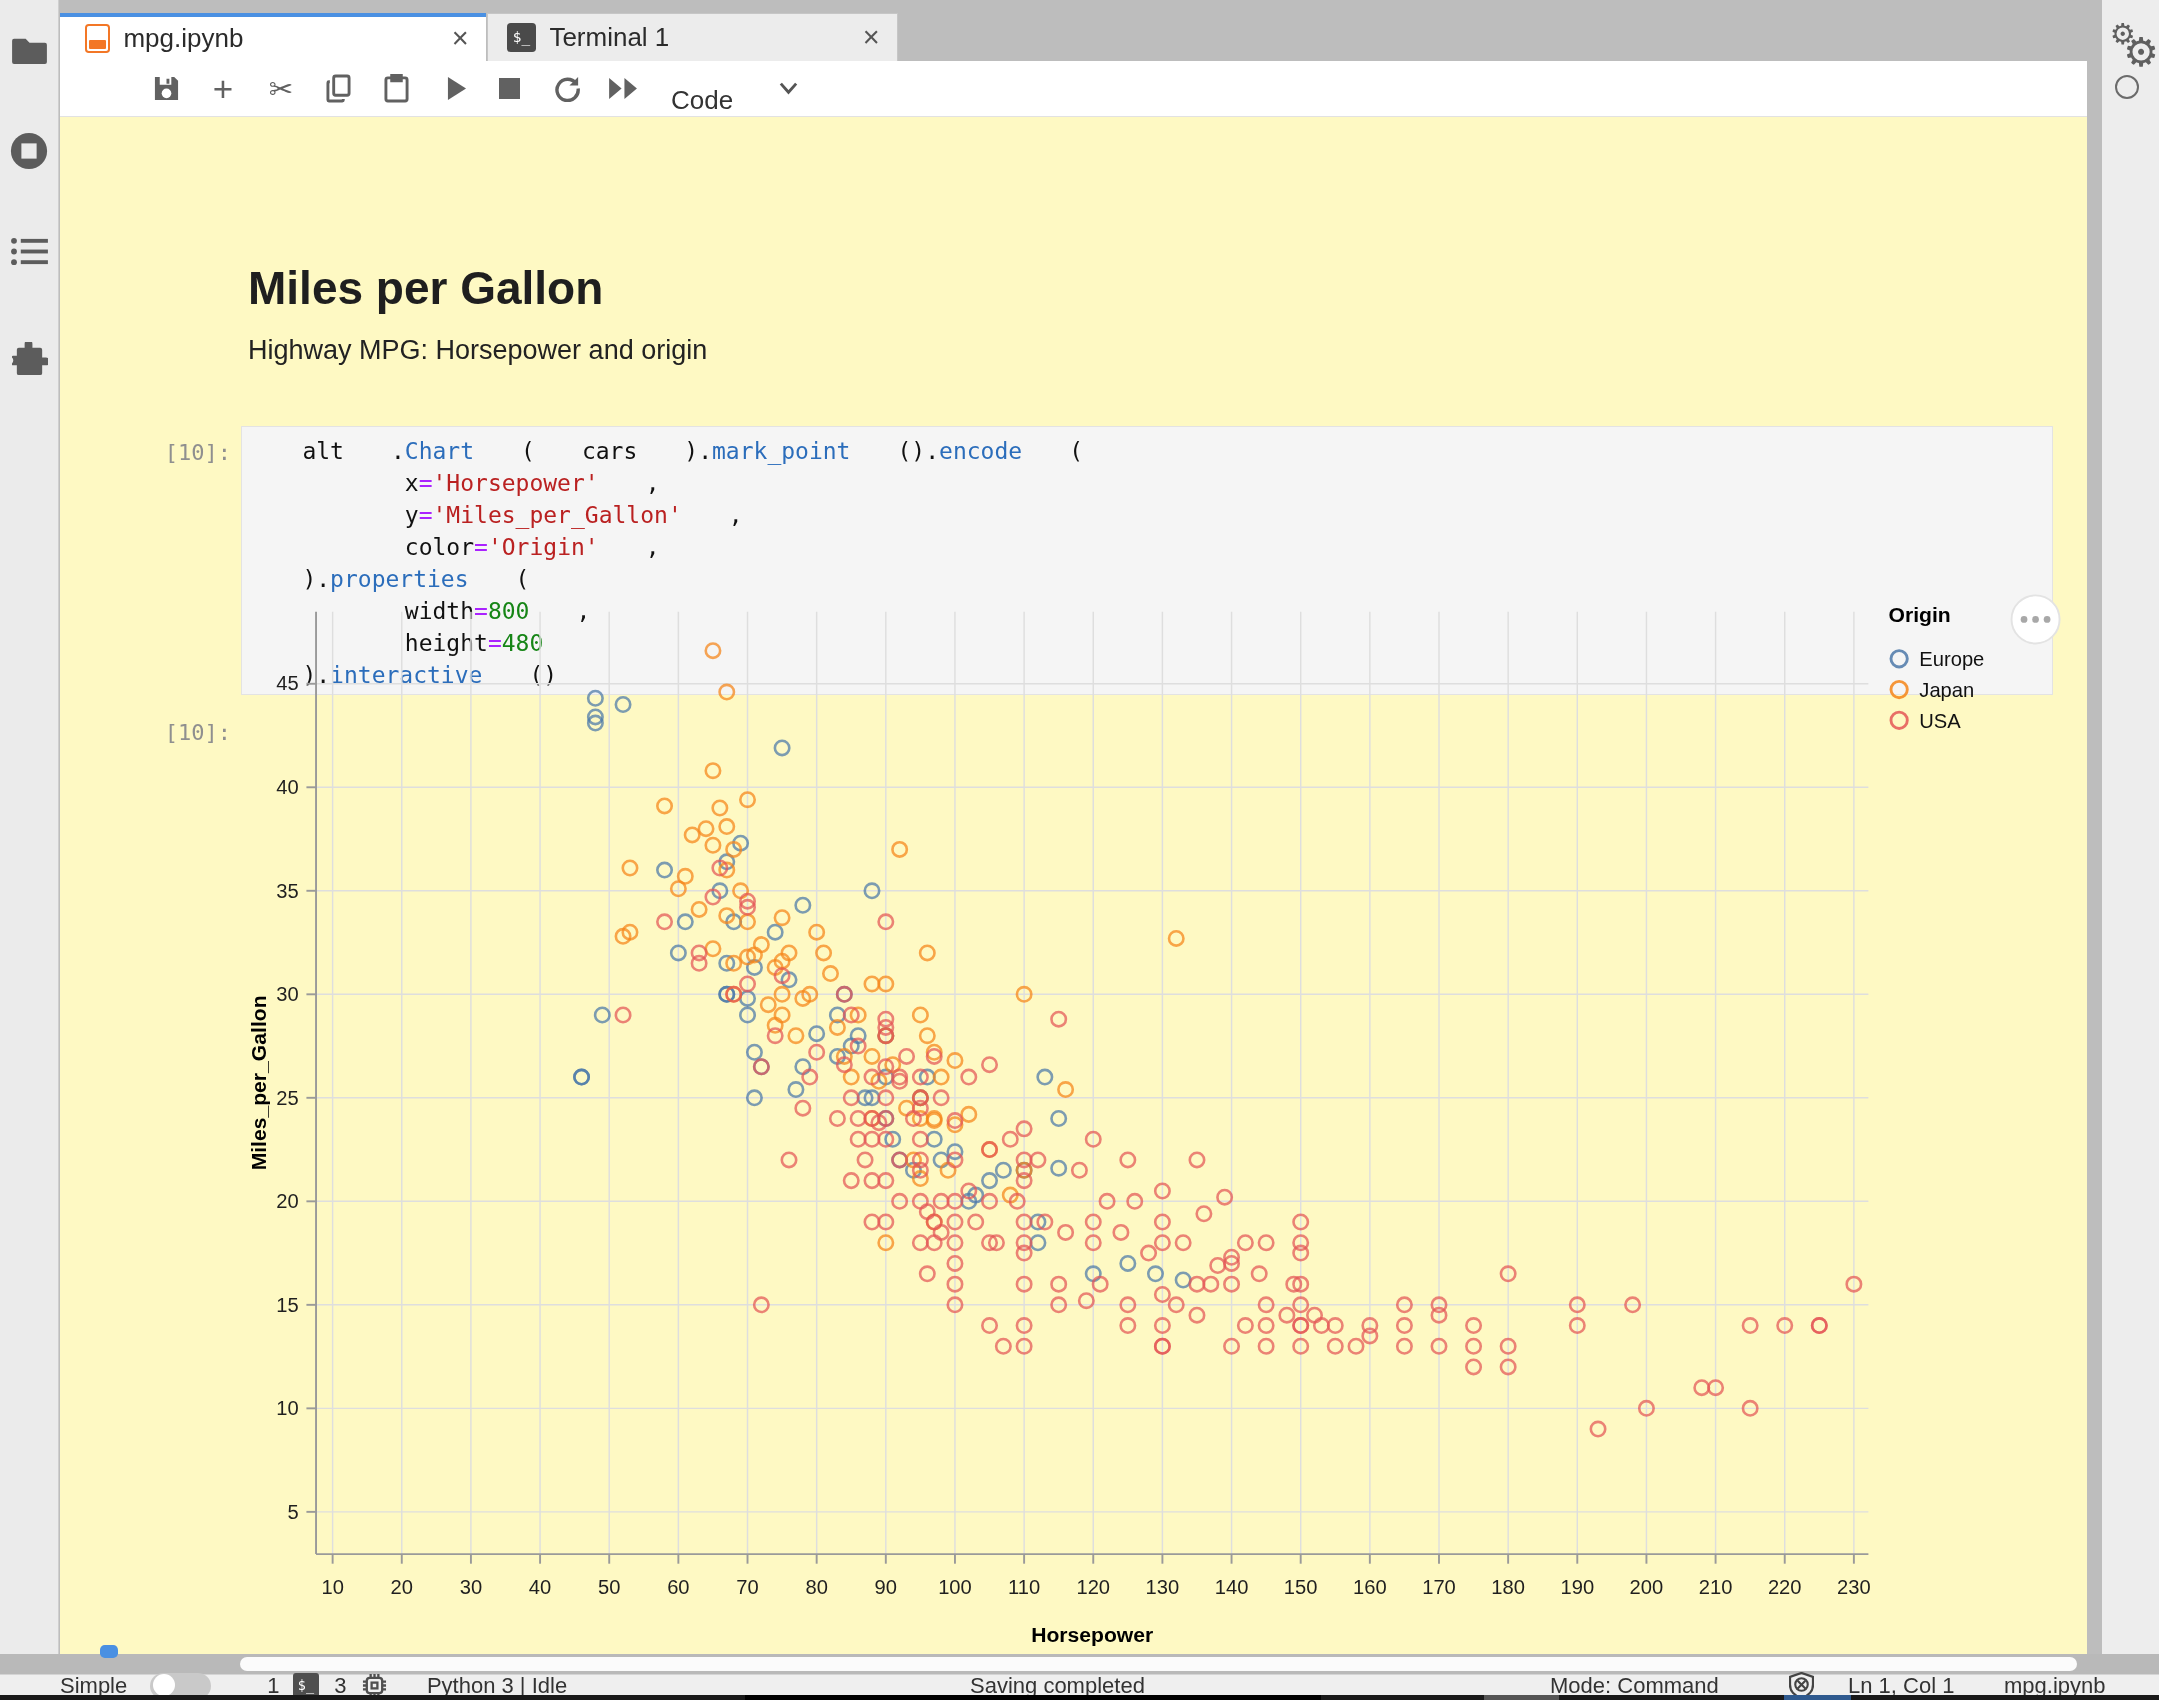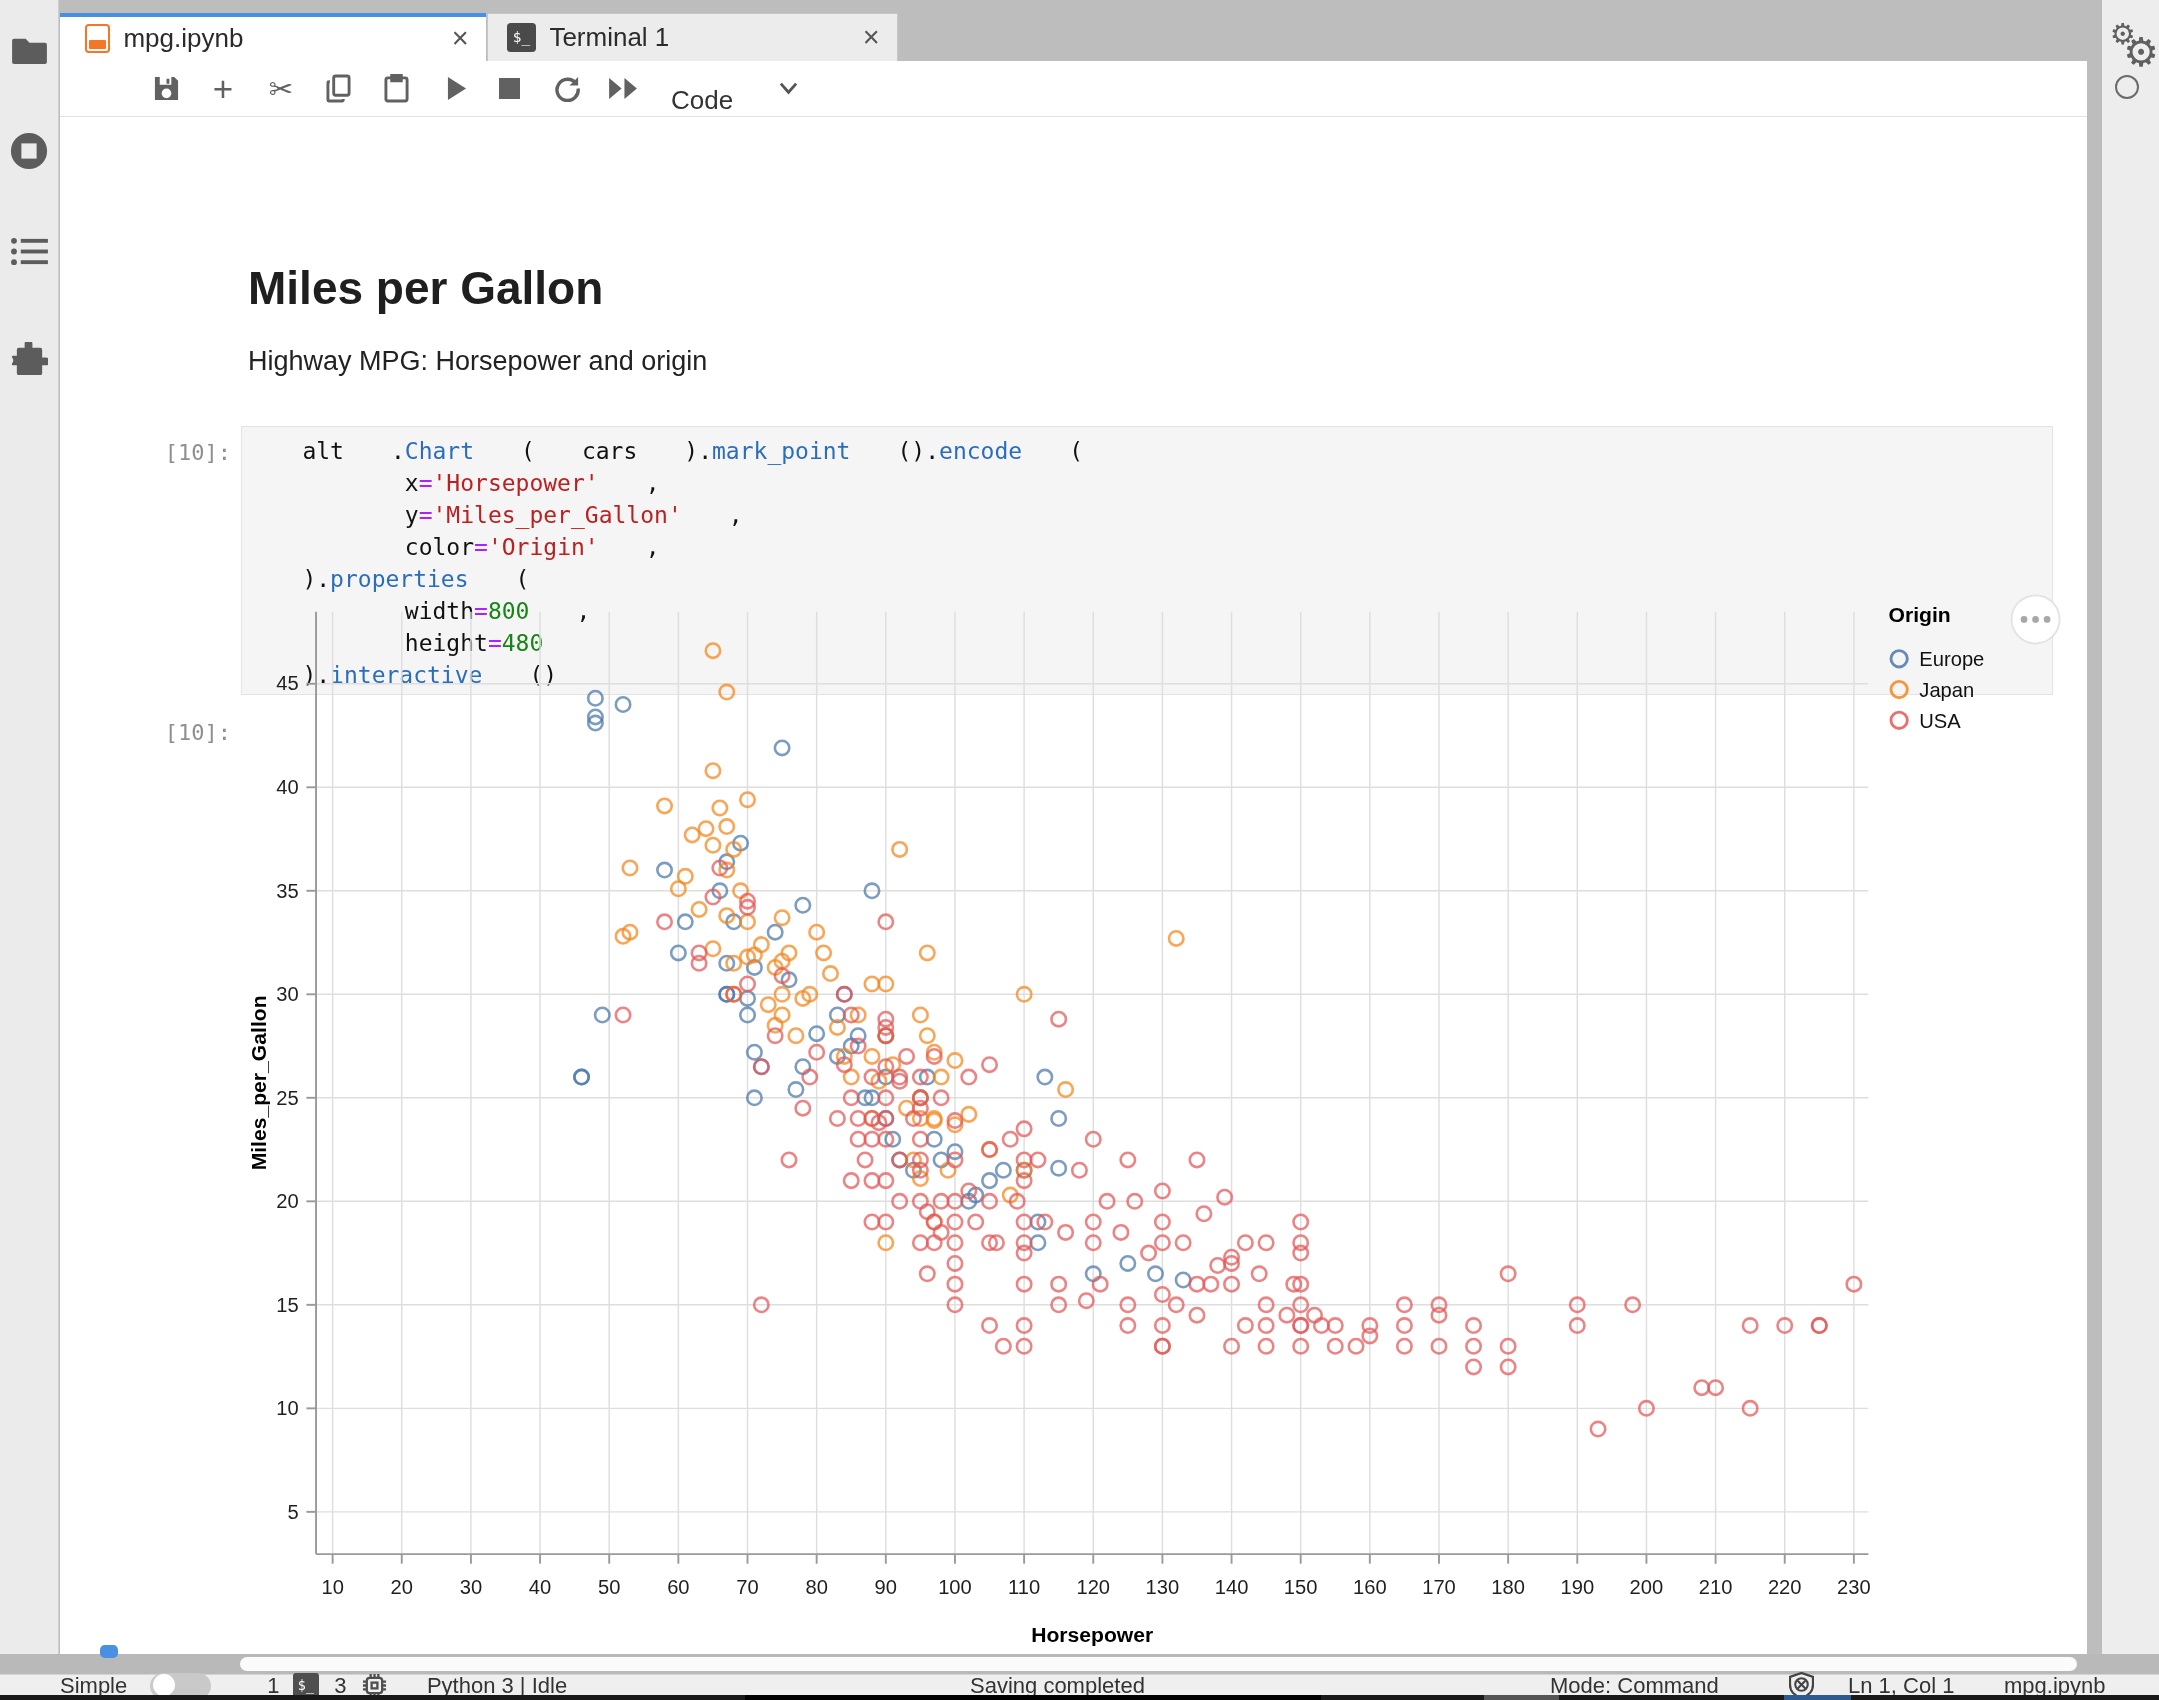--- a/index.html
+++ b/index.html
@@ -27,23 +27,23 @@
   .term-icon{width:29px;height:29px;background:#4a4a4a;border-radius:3.8px;margin-left:19px;
              color:#fff;font-family:"DejaVu Sans Mono",monospace;font-size:14.4px;line-height:29px;text-align:center;}
   
   #toolbar{left:60px;top:61px;width:2027px;height:55px;background:#fff;border-bottom:1.9px solid #e2e2e2;}
   .tb-icon{position:absolute;top:0;height:55px;display:flex;align-items:center;justify-content:center;width:42px;color:#616161;}
   .tb-txt{font-size:29px;color:#616161;}
   #celltype-label{position:absolute;left:611px;top:11.5px;font-size:26px;color:#333;margin-top:12px;}
   #celltype-chevron{position:absolute;left:717px;top:15.4px;color:#555;}
   #kernel-indicator{position:absolute;left:2055px;top:14.4px;width:24px;height:24px;border:2.9px solid #6b6b6b;border-radius:50%;box-sizing:border-box;}
   
-  #content{left:60px;top:117px;width:2027px;height:1537px;background:#ffffff;overflow:hidden;}
+  #content{left:60px;top:117px;width:2027px;height:1537px;background:#fef9c3;overflow:hidden;}
   #md-title{position:absolute;left:188px;top:144px;font-size:46px;font-weight:bold;color:#1f1f1f;}
-  #md-subtitle{position:absolute;left:188px;top:229px;font-size:27px;color:#222;}
+  #md-subtitle{position:absolute;left:188px;top:218px;font-size:27px;color:#222;}
   .prompt{position:absolute;width:106px;text-align:right;font-family:"DejaVu Sans Mono",monospace;font-size:22px;color:#8f8f8f;}
   #in-prompt{left:65px;top:323px;}
   #out-prompt{left:65px;top:603px;}
   #code-cell{position:absolute;left:181px;top:309px;width:1812px;height:269px;background:#f5f5f5;border:1px solid #e3e3e3;box-sizing:border-box;}
   #code-area{position:absolute;left:13.4px;top:7.7px;font-family:"DejaVu Sans Mono",monospace;font-size:23px;line-height:32px;white-space:pre;color:#111;}
   .tk-f{color:#2b6dbb;} .tk-s{color:#ba2121;margin-top:16px;} .tk-o{color:#aa22ff;} .tk-n{color:#168516;} .tk-v,.tk-p{color:#111;margin-left:47px;}
   #chart-wrap{position:absolute;left:181px;top:0px;width:1835px;height:1537px;}
   
   #bottom-band{left:0;top:1654px;width:2160px;height:20px;background:#b9b9b9;}
   #h-scroll-thumb{left:240px;top:1657px;width:1837px;height:14.4px;background:#fbfbfb;border-radius:7.7px;}

